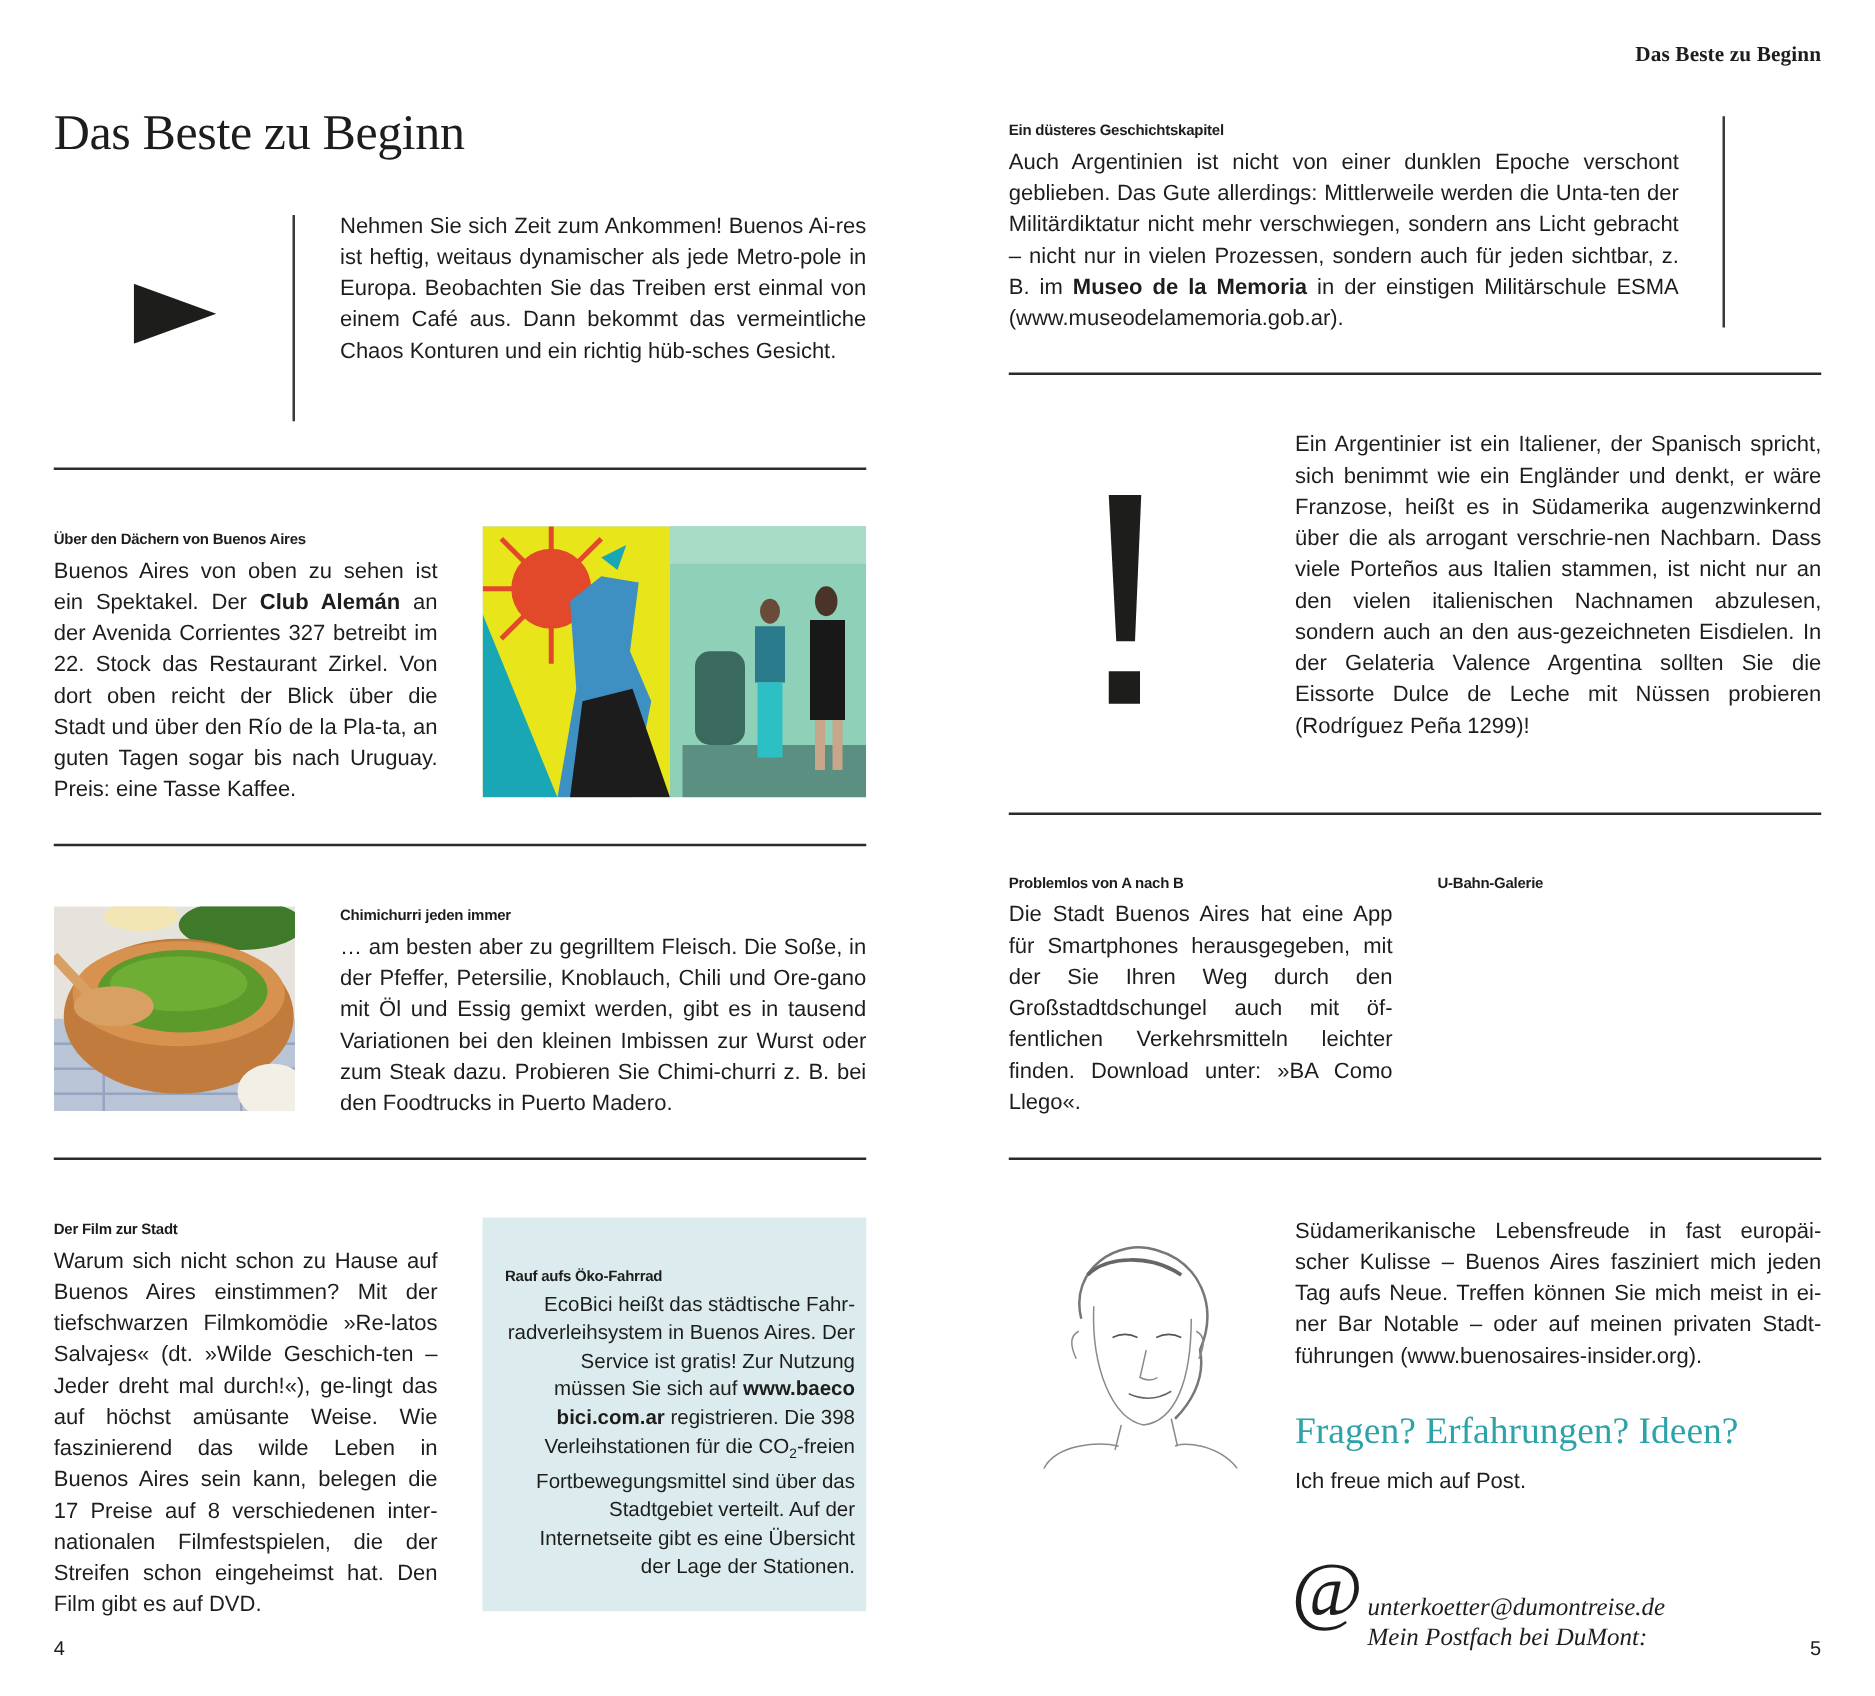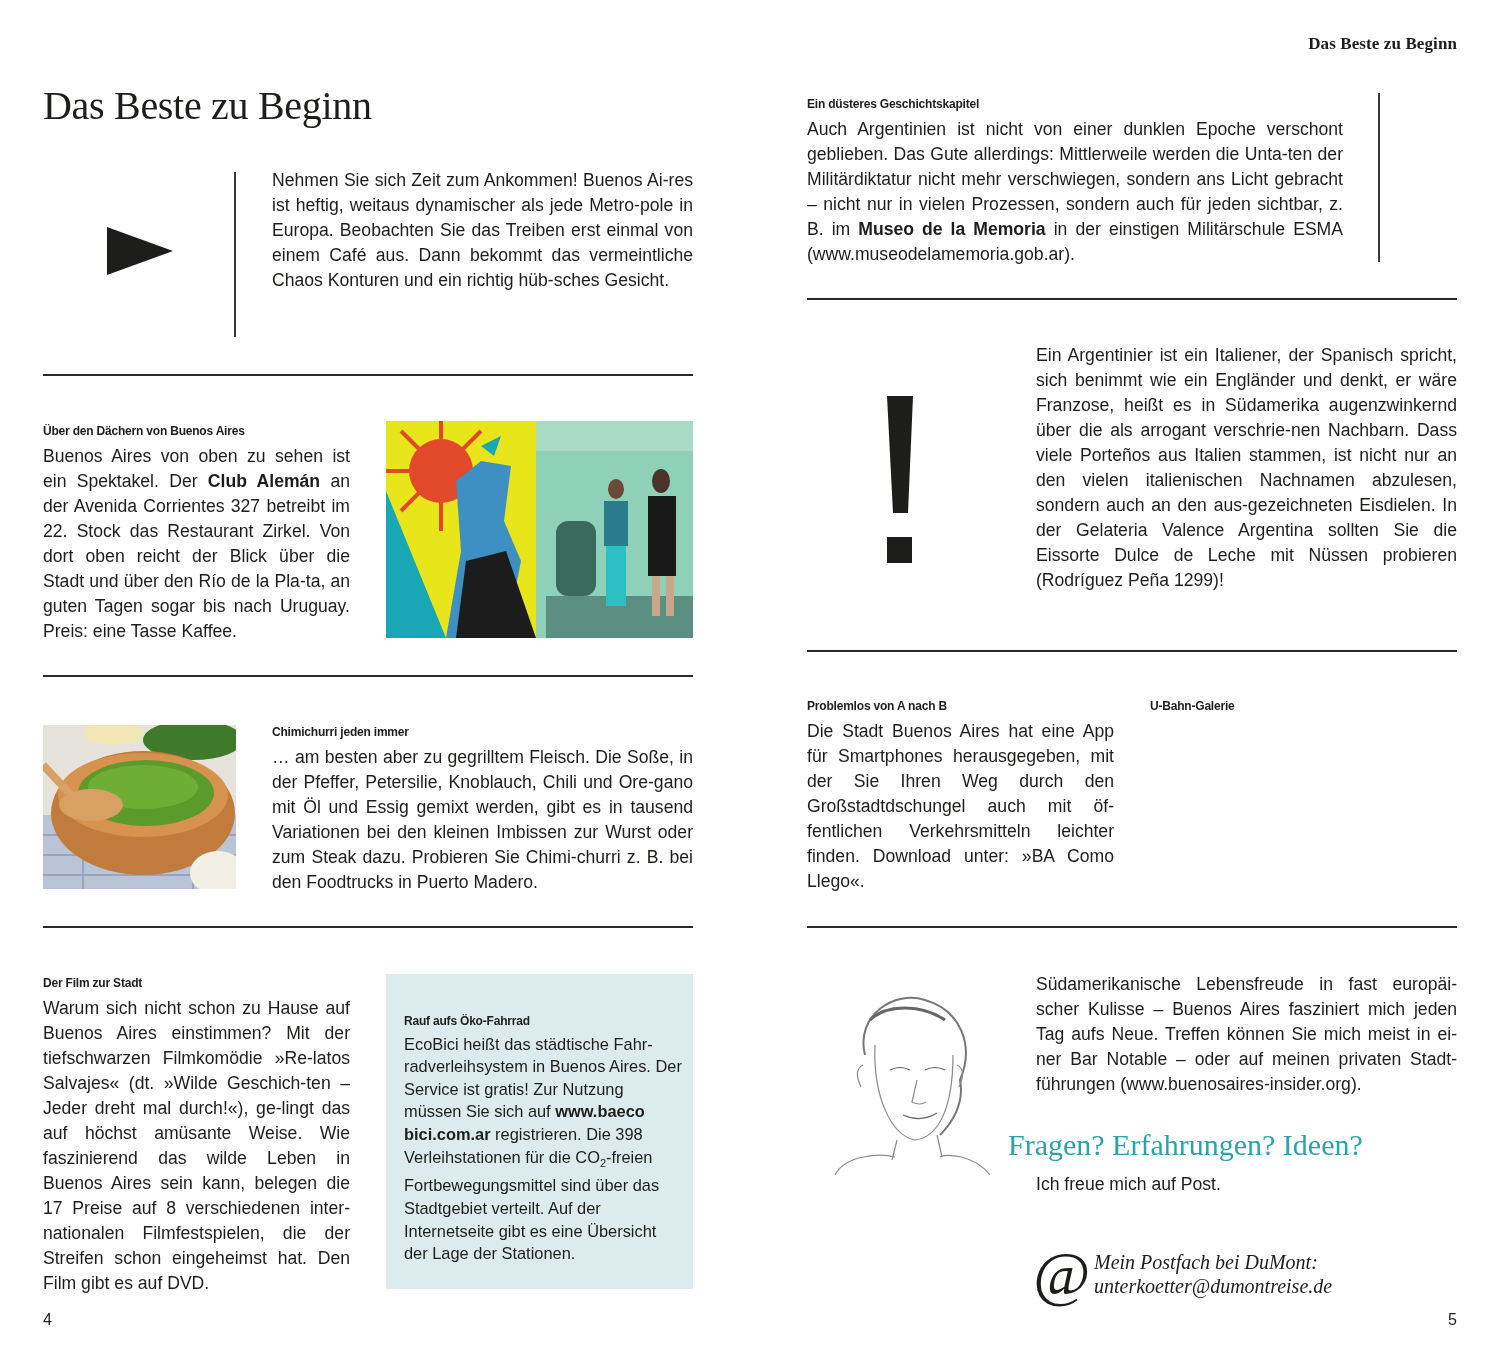--- a/index.html
+++ b/index.html
@@ -17,21 +17,21 @@
   .article .body { text-align: justify; hyphens: manual; display: block; }
   .article b { font-weight: bold; }
 
   .rule { height: 2px; background: #2b2b2b; }
   .vline { width: 2px; background: #3a3a3a; }
 
   .photo { overflow: hidden; }
 
   .infobox { background: #dcecee; }
   .infobox .article { font-size: 16.4px; line-height: 22.6px; }
-  .infobox .body { text-align: left; }
+  .infobox .body { text-align: right; }
 
   .teal-heading { color: #2ba3a8; font-size: 30px; }
   .italic-serif { font-family: "Liberation Serif", "DejaVu Serif", serif; font-style: italic; font-size: 20px; line-height: 24px; }
   .page-num { font-size: 16px; }
 </style>
 </head>
 <body>
 
 <div class="abs running-head serif">Das Beste zu Beginn</div>
 
@@ -163,20 +163,20 @@
     <path d="M78,130 q18,8 34,-2" stroke="#666"></path>
     <path d="M72,155 l-5,20 M112,150 l5,22"></path>
     <path d="M10,190 C20,170 55,168 70,172 M165,190 C150,170 120,168 115,172"></path>
     <path d="M38,80 q-10,5 -2,22 M132,80 q10,5 2,22"></path>
   </svg>
 </div>
 <div class="abs article" style="left:1036px; top:972px; width:421px;">
   <span class="body">Südamerikanische Lebensfreude in fast europäi-scher Kulisse – Buenos Aires fasziniert mich jeden Tag aufs Neue. Treffen können Sie mich meist in ei-ner Bar Notable – oder auf meinen privaten Stadt-führungen (www.buenosaires-insider.org).</span>
 </div>
 
-<div class="abs teal-heading serif" style="left:1008px; top:1128px;">Fragen? Erfahrungen? Ideen?</div>
+<div class="abs teal-heading serif" style="left:1036px; top:1128px;">Fragen? Erfahrungen? Ideen?</div>
 <div class="abs article" style="left:1036px; top:1172px;">Ich freue mich auf Post.</div>
 
 <div class="abs serif" style="left:1033px; top:1242px; font-size:62px; line-height:62px; font-style:italic;">@</div>
-<div class="abs italic-serif" style="left:1094px; top:1250px;">Mein Postfach bei DuMont:</div>
+<div class="abs italic-serif" style="left:1094px; top:1298px;">Mein Postfach bei DuMont:</div>
 <div class="abs italic-serif" style="left:1094px; top:1274px;">unterkoetter@dumontreise.de</div>
 
 <div class="abs page-num" style="left:1448px; top:1311px;">5</div>
 
 </body></html>

